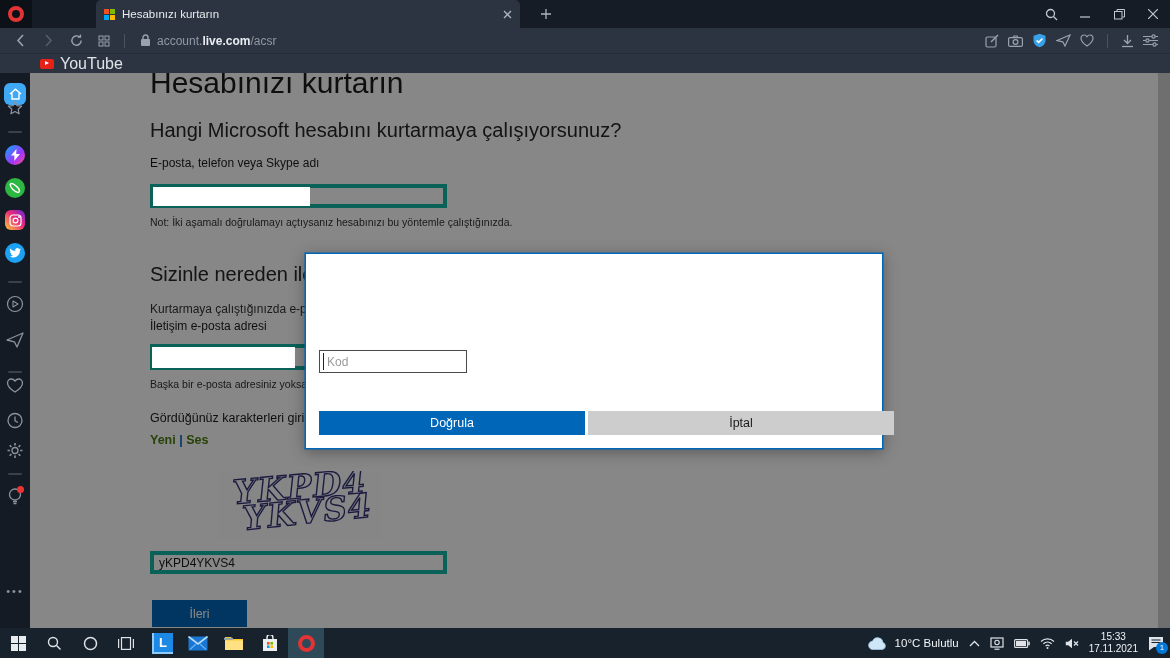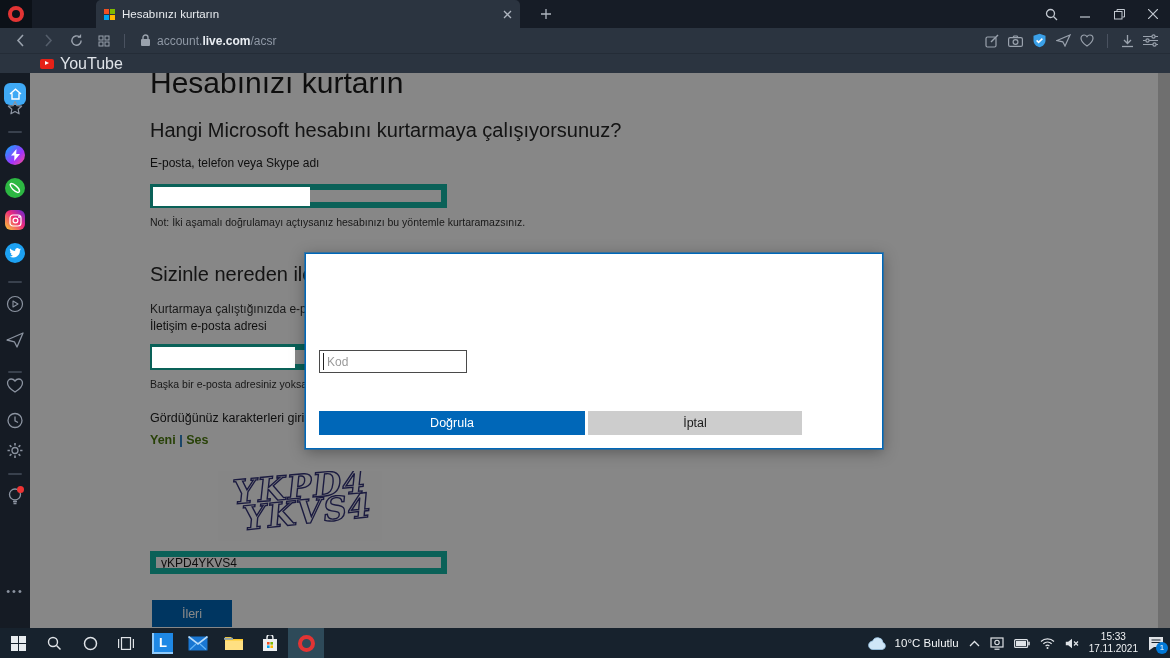--- a/index.html
+++ b/index.html
@@ -44,37 +44,37 @@
   .twit { width:20px; height:20px; background:#1da1f2; }
   .sb-dots { color:#8b93a0; font-size:11px; letter-spacing:2px; }
   .reddot { position:absolute; right:-2px; top:-2px; width:7px; height:7px; background:#e33; border-radius:50%; }
 
   
   .page { position:absolute; left:30px; top:73px; width:1140px; height:555px; background:#fff; overflow:hidden; }
   .h1 { font-size:30px; font-weight:300; color:#1b1b1b; }
   .h2 { font-size:20px; font-weight:300; color:#262626; white-space:nowrap; }
   .lbl { font-size:12px; font-weight:normal; color:#1b1b1b; white-space:nowrap; }
   .small { font-size:10.5px; color:#333; white-space:nowrap; }
-  .pinput { background:#fff; border:6px solid #14b8a6; font-size:12px; color:#1a1a1a; padding:0 5px; font-family:"Liberation Sans",sans-serif; }
+  .pinput { background:#fff; border:4px solid #14b8a6; font-size:12px; color:#1a1a1a; padding:0 5px; font-family:"Liberation Sans",sans-serif; }
   .plink { color:#4d7c0f; text-decoration:none; }
   .ileri { background:#0067b8; color:#fff; border:none; font-size:12.5px; font-family:"Liberation Sans",sans-serif; }
   .pscroll { position:absolute; right:0; top:0; width:12px; height:555px; background:#d2d2d2; }
   .dim { position:absolute; inset:0; background:rgba(0,0,0,0.47); z-index:5; }
   .redact { position:absolute; background:#ffffff; z-index:6; }
 
   
   .modal { position:absolute; left:275px; top:180px; width:578px; height:196px; background:#fff; border:1px solid #0067b8; box-shadow:0 0 0 1px rgba(0,103,184,.55), 0 3px 14px rgba(0,0,0,.35); z-index:10; }
   .m-title { position:absolute; left:0; right:0; top:27px; text-align:center; font-size:17px; font-weight:300; color:#2e2e2e; }
   .m-body { position:absolute; left:13px; top:74px; font-size:12px; color:#1b1b1b; }
   .m-input { position:absolute; left:13px; top:96px; width:148px; height:23px; border:1px solid #4a4a4a; font-size:12px; padding:0 4px 0 7px; color:#1a1a1a; font-family:"Liberation Sans",sans-serif; }
   .m-input::placeholder { color:#9a9a9a; }
   .m-caret { position:absolute; left:17px; top:99px; width:1px; height:17px; background:#222; z-index:11; }
   .m-btn { position:absolute; top:157px; height:24px; border:none; font-size:12.5px; font-family:"Liberation Sans",sans-serif; }
   .m-verify { left:13px; width:266px; background:#0067b8; color:#fff; }
-  .m-cancel { left:282px; width:214px; background:#cdcdcd; color:#1b1b1b; }
+  .m-cancel { left:282px; width:306px; background:#cdcdcd; color:#1b1b1b; }
 
   
   .taskbar { position:absolute; left:0; top:628px; width:1170px; height:30px; background:#17222d; display:flex; align-items:center; }
   .tk { width:36px; height:30px; display:flex; align-items:center; justify-content:center; }
   .tk-active { background:#2e4a59; }
   .ltile { width:21px; height:21px; background:#1e88e5; display:flex; align-items:center; justify-content:center; color:#fff; font-size:13px; font-weight:bold; border-left:2px solid #90caf9; border-bottom:2px solid #90caf9; }
   .tk-right { position:absolute; right:0; top:0; height:30px; display:flex; align-items:center; gap:10px; padding-right:6px; }
   .weather { display:flex; align-items:center; gap:7px; color:#f2f4f6; font-size:11.5px; }
   .clockblk { color:#f2f4f6; font-size:10px; text-align:center; line-height:1.25; }
   .badge { position:absolute; right:-4px; bottom:-3px; width:12px; height:12px; background:#0078d7; border-radius:50%; color:#fff; font-size:8px; display:flex; align-items:center; justify-content:center; }
@@ -307,21 +307,21 @@
     </div>
   </div>
   <div class="sb sb-dots" style="top:512px">•••</div>
 </div>
 
 <div class="page">
   <div class="abs h1" style="left:120px;top:-7px">Hesabınızı kurtarın</div>
   <div class="abs h2" style="left:120px;top:46px">Hangi Microsoft hesabını kurtarmaya çalışıyorsunuz?</div>
   <div class="abs lbl" style="left:120px;top:83px">E-posta, telefon veya Skype adı</div>
   <input class="abs pinput" style="left: 120px; top: 111px; width: 297px; height: 24px;">
-  <div class="abs small" style="left:120px;top:143px">Not: İki aşamalı doğrulamayı açtıysanız hesabınızı bu yöntemle kurtaramazsınız.</div>
+  <div class="abs small" style="left:120px;top:143px">Not: İki aşamalı doğrulamayı açtıysanız hesabınızı bu yöntemle çalıştığınızda.</div>
 
   <div class="abs h2" style="left:120px;top:190px">Sizinle nereden ileti</div>
   <div class="abs small" style="left:120px;top:229px;font-size:12px">Kurtarmaya çalıştığınızda e-po</div>
   <div class="abs lbl" style="left:120px;top:246px">İletişim e-posta adresi</div>
   <input class="abs pinput" style="left: 120px; top: 271px; width: 297px; height: 26px;">
   <div class="abs small" style="left:120px;top:305px"><span>Başka bir e-posta adresiniz yoksa </span><a href="#" class="plink">Outl</a></div>
 
   <div class="abs lbl" style="left:120px;top:338px;font-size:12.5px">Gördüğünüz karakterleri girin</div>
   <div class="abs" style="left:120px;top:360px;font-size:12.5px;font-weight:bold">
     <a href="#" class="plink">Yeni</a>
@@ -330,21 +330,21 @@
   </div>
   <div class="abs" style="left:188px;top:398px;width:164px;height:70px;background:#fdfdfd">
     <svg width="164" height="70" viewBox="0 0 164 70">
       <g fill="none" stroke="#34347a" stroke-width="1.4" font-family="'DejaVu Serif', serif" font-style="italic" font-size="33" font-weight="bold">
         <text x="16" y="33" transform="rotate(-5 16 33)" letter-spacing="1">YKPD4</text>
         <text x="26" y="59" transform="rotate(-6 26 59)" letter-spacing="1">YKVS4</text>
       </g>
     </svg>
   </div>
   <input class="abs pinput" style="left: 120px; top: 478px; width: 297px; height: 23px;" value="yKPD4YKVS4">
-  <button class="abs ileri" style="left:122px;top:527px;width:80px;height:27px">İleri</button>
+  <button class="abs ileri" style="left:122px;top:527px;width:95px;height:27px">İleri</button>
 
   <div class="pscroll"></div>
   <div class="dim"></div>
   <div class="redact" style="left:123px;top:114px;width:157px;height:19px"></div>
   <div class="redact" style="left:122px;top:274px;width:143px;height:21px"></div>
 
   <div class="modal">
     <input class="m-input" placeholder="Kod" style="">
     <div class="m-caret"></div>
     <button class="m-btn m-verify">Doğrula</button>

